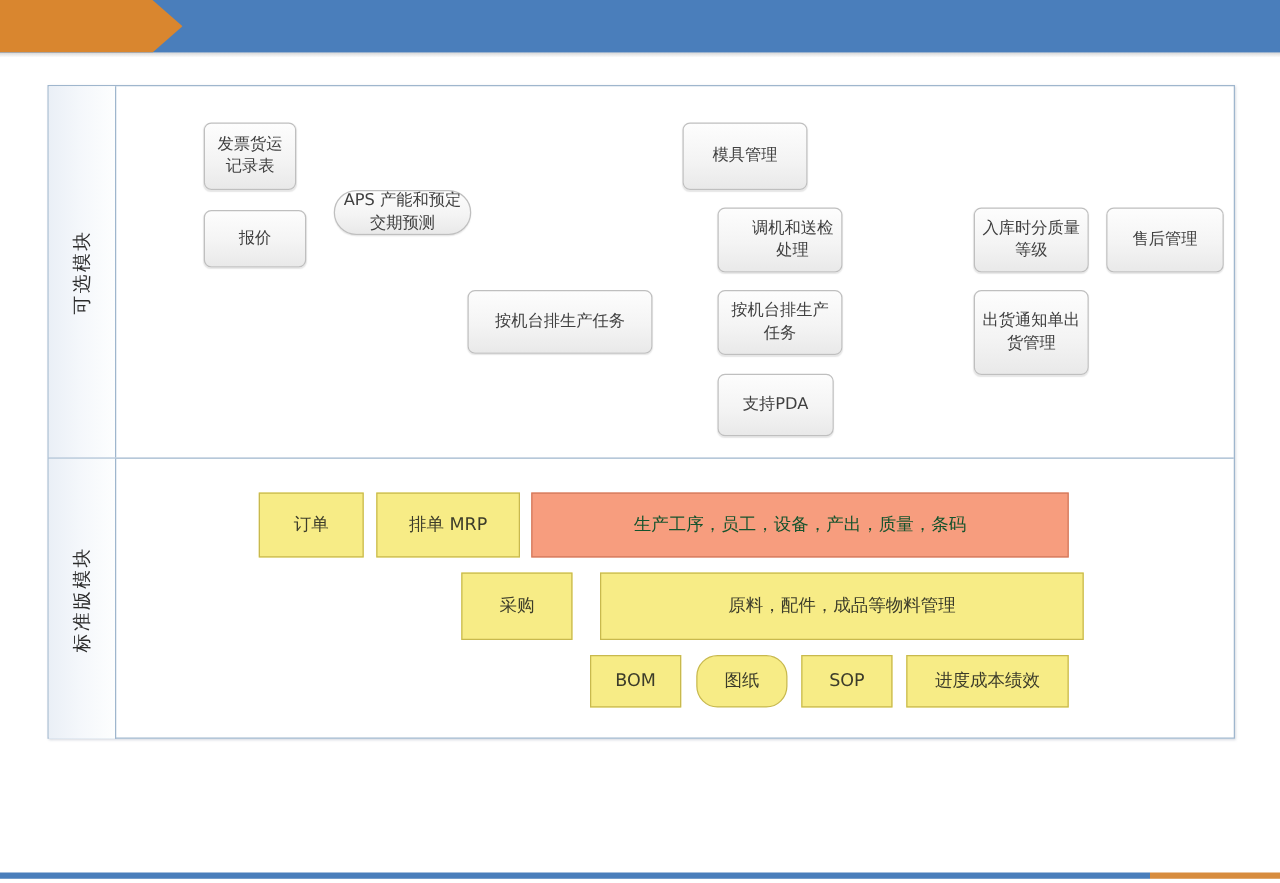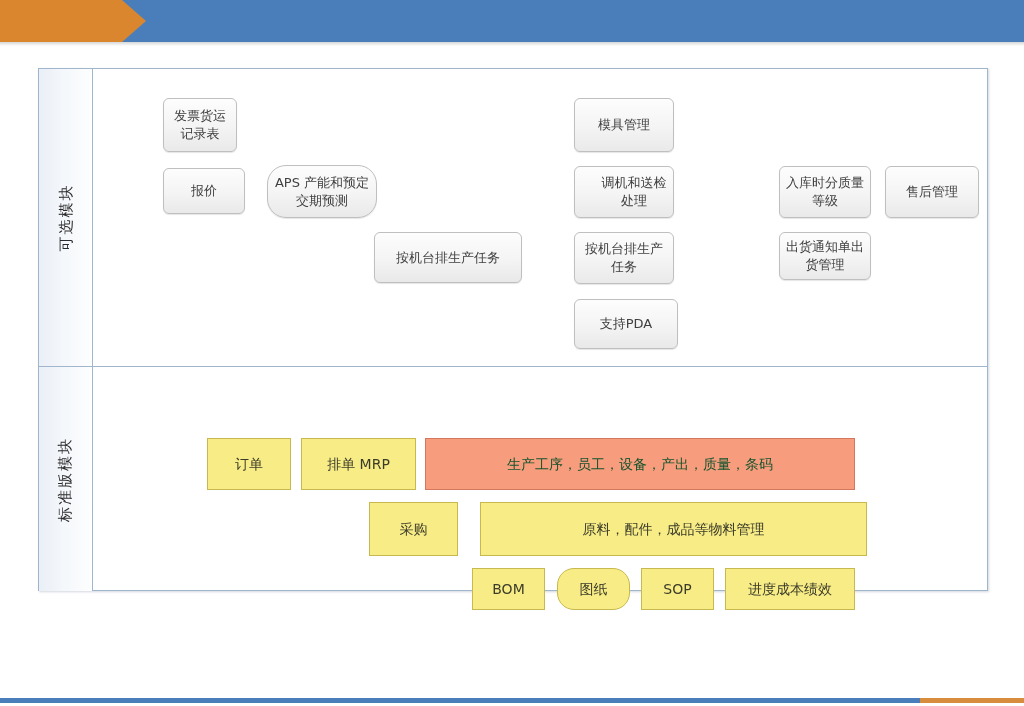--- a/index.html
+++ b/index.html
@@ -132,21 +132,20 @@
     box-sizing: border-box;
     display: flex;
     align-items: center;
     justify-content: center;
     text-align: center;
     font-size: 14px;
     color: #3c3c2a;
     line-height: 1.3;
     padding: 18px 4px;
     font-family: "DejaVu Sans", "Liberation Sans", sans-serif;
-    margin-top: 44px;
   }
   .cbox.yellow {
     background: #f7ec86;
     border: 1px solid #c8b94e;
   }
   .cbox.orange {
     background: #f79d7e;
     border: 1px solid #d2795c;
     color: #14532d;
   }
@@ -199,29 +198,29 @@
       <span class="rowhead-label">标准版模块</span>
     </div>
     <div class="rowbody"></div>
   </div>
 
 </div>
 
 <div id="box-layer">
     <div class="gbox" style="left: 163px; top: 98px; width: 74px; height: 54px;">发票货运记录表</div>
     <div class="gbox" style="left: 163px; top: 168px; width: 82px; height: 46px;">报价</div>
-    <div class="gbox" style="left: 267px; top: 165px; width: 110px; height: 53px; border-radius: 19px;">APS 产能和预定交期预测</div>
+    <div class="gbox" style="left: 267px; top: 152px; width: 110px; height: 36px; border-radius: 19px;">APS 产能和预定交期预测</div>
     <div class="gbox" style="left: 374px; top: 232px; width: 148px; height: 51px;">按机台排生产任务</div>
-    <div class="gbox" style="left: 574px; top: 98px; width: 100px; height: 54px;">模具管理</div>
+    <div class="gbox" style="left: 546px; top: 98px; width: 100px; height: 54px;">模具管理</div>
     <div class="gbox" style="left: 574px; top: 166px; width: 100px; height: 52px; padding-left: 24px;">调机和送检处理</div>
     <div class="gbox" style="left: 574px; top: 232px; width: 100px; height: 52px;">按机台排生产任务</div>
-    <div class="gbox" style="left: 574px; top: 299px; width: 104px; height: 50px;">支持PDA</div>
+    <div class="gbox" style="left: 574px; top: 299px; width: 93px; height: 50px;">支持PDA</div>
     <div class="gbox" style="left: 779px; top: 166px; width: 92px; height: 52px;">入库时分质量等级</div>
     <div class="gbox" style="left: 885px; top: 166px; width: 94px; height: 52px;">售后管理</div>
-    <div class="gbox" style="left: 779px; top: 232px; width: 92px; height: 48px;">出货通知单出货管理</div>
+    <div class="gbox" style="left: 779px; top: 232px; width: 92px; height: 68px;">出货通知单出货管理</div>
     <div class="cbox yellow" style="left: 207px; top: 394px; width: 84px; height: 52px;">订单</div>
     <div class="cbox yellow" style="left: 301px; top: 394px; width: 115px; height: 52px;">排单 MRP</div>
     <div class="cbox orange" style="left: 425px; top: 394px; width: 430px; height: 52px;">生产工序，员工，设备，产出，质量，条码</div>
     <div class="cbox yellow" style="left: 369px; top: 458px; width: 89px; height: 54px;">采购</div>
     <div class="cbox yellow" style="left: 480px; top: 458px; width: 387px; height: 54px;">原料，配件，成品等物料管理</div>
     <div class="cbox yellow" style="left: 472px; top: 524px; width: 73px; height: 42px;">BOM</div>
     <div class="cbox yellow" style="left: 557px; top: 524px; width: 73px; height: 42px; border-radius: 17px;">图纸</div>
     <div class="cbox yellow" style="left: 641px; top: 524px; width: 73px; height: 42px;">SOP</div>
     <div class="cbox yellow" style="left: 725px; top: 524px; width: 130px; height: 42px;">进度成本绩效</div>
   </div>

